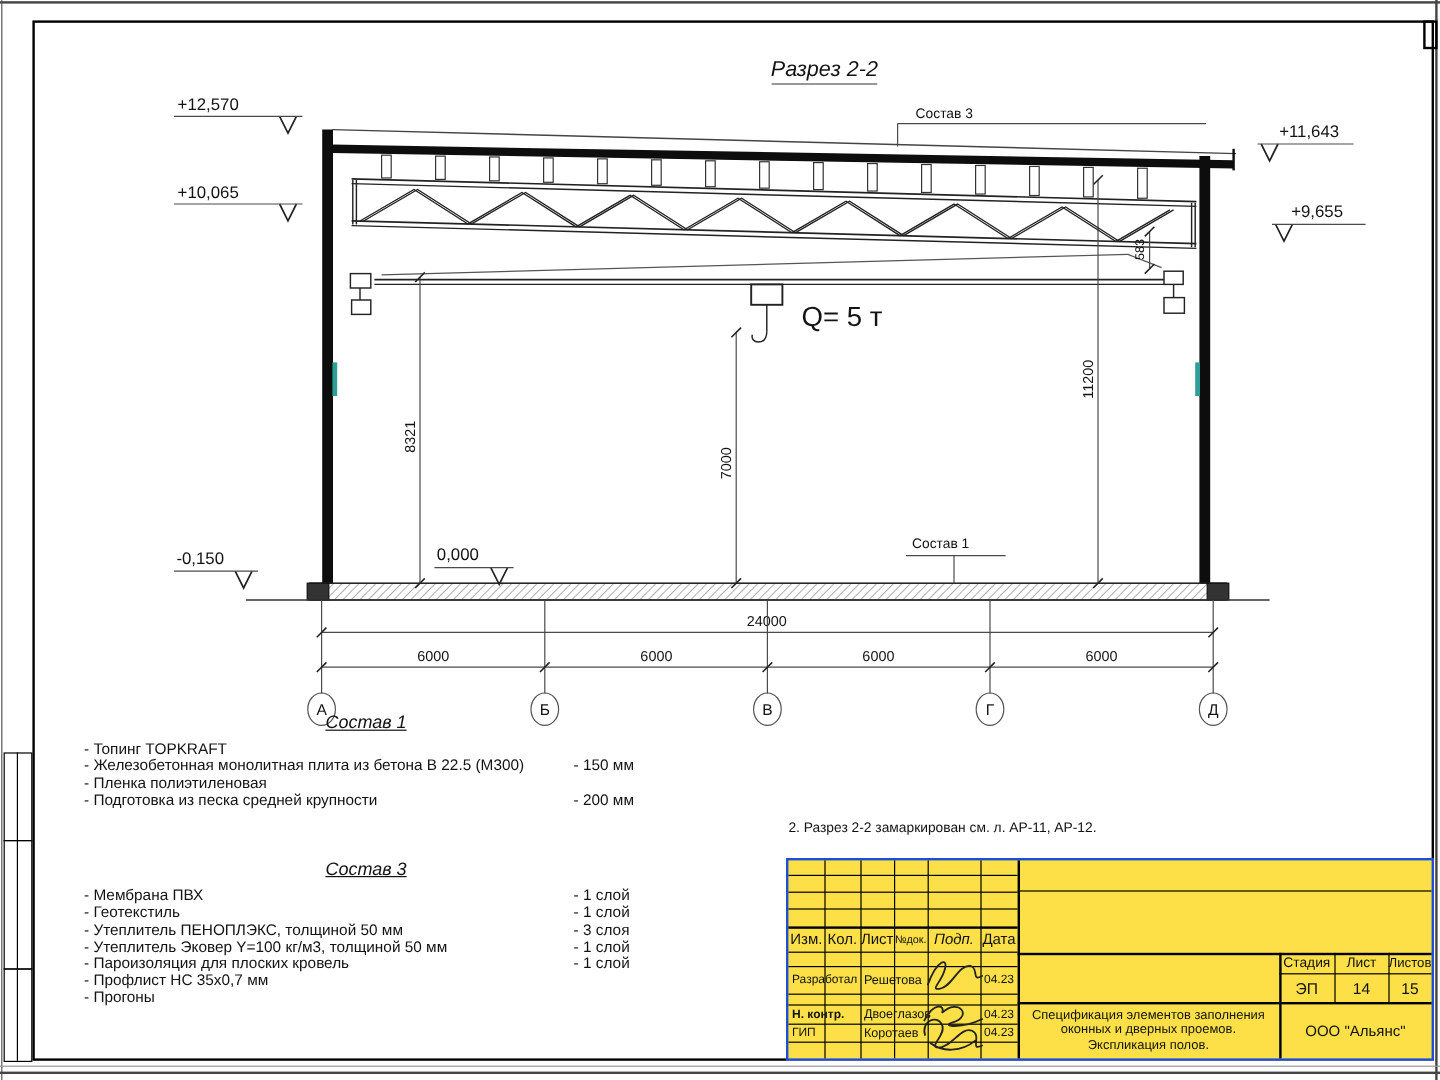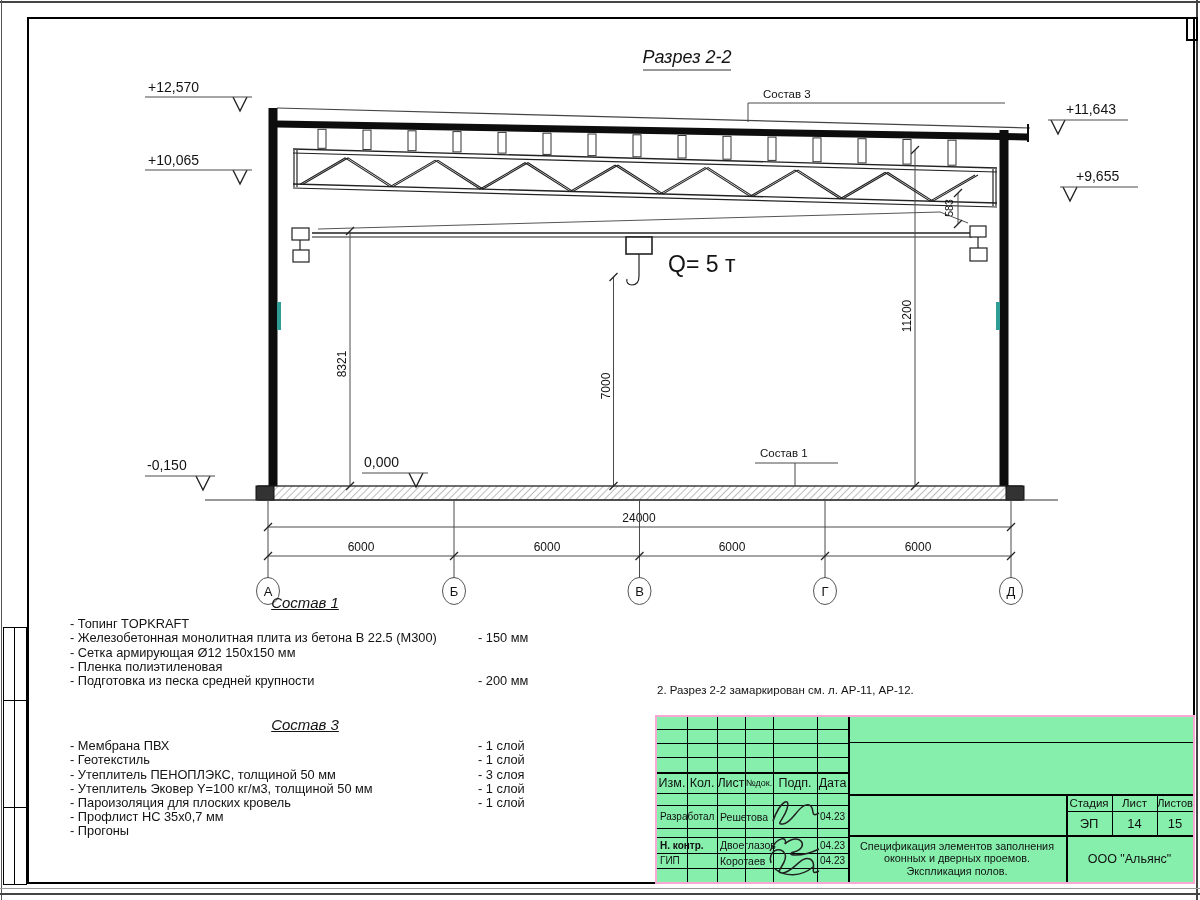--- a/index.html
+++ b/index.html
@@ -9,21 +9,21 @@
   .vline{position:absolute;background:#000;width:1px;}
   .cell{position:absolute;display:flex;align-items:center;justify-content:center;text-align:center;color:#111;}
   .cell.left{justify-content:flex-start;text-align:center;}
   #dwg{position:absolute;left:0;top:0;}
   #dwg text{font-family:"Liberation Sans",sans-serif;fill:#131313;}
   .comp{position:absolute;font-size:12.8px;line-height:14.2px;color:#131313;}
   .comp-h{font-style:italic;font-size:15px;text-decoration:underline;text-align:center;margin-bottom:7px;}
   .comp-row{position:relative;white-space:nowrap;}
   .comp-val{position:absolute;left:408px;top:0;}
   #notes{position:absolute;font-size:11.5px;line-height:14.5px;color:#131313;}
-  #titleblock{position:absolute;left:655px;top:715px;width:540px;height:169px;border:2px solid #f9a8d4;box-sizing:border-box;background:#86efac;}
+  #titleblock{position:absolute;left:655px;top:715px;width:540px;height:169px;border:2px solid #1d4ed8;box-sizing:border-box;background:#fde047;}
   .sig{position:absolute;overflow:visible;}
 </style>
 </head>
 <body>
 
 <div class="abs" style="left:0;top:1px;width:1200px;height:2px;background:#444;"></div>
 <div class="abs" style="left:1px;top:0;width:1px;height:900px;background:#555;"></div>
 <div class="abs" style="left:1196px;top:0;width:2px;height:900px;background:#444;"></div>
 <div class="abs" style="left:0;top:888px;width:1200px;height:1px;background:#999;"></div>
 <div class="abs" style="left:0;top:893px;width:1200px;height:2px;background:#444;"></div>
@@ -179,21 +179,20 @@
       <rect x="858" y="138.7" width="8" height="24.2" fill="#fff" stroke="#333" stroke-width="1"></rect>
       <rect x="903" y="139.5" width="8" height="24.6" fill="#fff" stroke="#333" stroke-width="1"></rect>
       <rect x="948" y="140.2" width="8" height="25.0" fill="#fff" stroke="#333" stroke-width="1"></rect>
     </g>
 </svg>
 
 <div class="comp" id="comp1" style="left:70px;top:596px;width:470px;">
   <div class="comp-h">Состав 1</div>
   <div class="comp-row"><span>- Топинг TOPKRAFT</span><span class="comp-val"></span></div>
   <div class="comp-row"><span>- Железобетонная  монолитная плита из бетона  В 22.5 (М300)</span><span class="comp-val">- 150 мм</span></div>
-  <div class="comp-row"><span>- Сетка армирующая Ø12 150х150 мм</span><span class="comp-val"></span></div>
   <div class="comp-row"><span>- Пленка полиэтиленовая</span><span class="comp-val"></span></div>
   <div class="comp-row"><span>- Подготовка из песка средней  крупности</span><span class="comp-val">- 200 мм</span></div>
 </div>
 
 <div class="comp" id="comp3" style="left:70px;top:718px;width:470px;">
   <div class="comp-h">Состав 3</div>
   <div class="comp-row"><span>- Мембрана ПВХ</span><span class="comp-val">- 1 слой</span></div>
   <div class="comp-row"><span>- Геотекстиль</span><span class="comp-val">- 1 слой</span></div>
   <div class="comp-row"><span>- Утеплитель ПЕНОПЛЭКС, толщиной 50 мм</span><span class="comp-val">- 3 слоя</span></div>
   <div class="comp-row"><span>- Утеплитель Эковер Y=100 кг/м3, толщиной 50 мм</span><span class="comp-val">- 1 слой</span></div>
@@ -231,21 +230,21 @@
   <div class="hline" style="left:191px;top:118px;width:345px;height:1.5px;"></div>
   <div class="vline" style="left:409px;top:77px;height:88px;width:1.5px;"></div>
   <div class="vline" style="left:455px;top:77px;height:41px;"></div>
   <div class="vline" style="left:500px;top:77px;height:41px;"></div>
   <div class="hline" style="left:409px;top:94px;width:127px;"></div>
 
   <div class="cell" style="left:0;top:55px;width:30px;height:21px;font-size:12.5px;">Изм.</div>
   <div class="cell" style="left:30px;top:55px;width:30px;height:21px;font-size:12.5px;">Кол.</div>
   <div class="cell" style="left:60px;top:55px;width:28px;height:21px;font-size:12.5px;">Лист</div>
   <div class="cell" style="left:88px;top:55px;width:28px;height:21px;font-size:9px;">№док.</div>
-  <div class="cell" style="left:116px;top:55px;width:44px;height:21px;font-size:12.5px;">Подп.</div>
+  <div class="cell" style="left:116px;top:55px;width:44px;height:21px;font-size:12.5px;font-style:italic;">Подп.</div>
   <div class="cell" style="left:160px;top:55px;width:31px;height:21px;font-size:12.5px;">Дата</div>
 
   <div class="cell left" style="left:3px;top:88px;width:57px;height:23px;font-size:10px;">Разработал</div>
   <div class="cell left" style="left:63px;top:88px;width:53px;height:23px;font-size:10.5px;">Решетова</div>
   <div class="cell" style="left:160px;top:88px;width:31px;height:23px;font-size:10px;">04.23</div>
   <div class="cell left" style="left:3px;top:120px;width:57px;height:16px;font-size:10px;font-weight:bold;">Н. контр.</div>
   <div class="cell left" style="left:63px;top:120px;width:53px;height:16px;font-size:10.5px;">Двоеглазов</div>
   <div class="cell" style="left:160px;top:120px;width:31px;height:16px;font-size:10px;">04.23</div>
   <div class="cell left" style="left:3px;top:136px;width:57px;height:15px;font-size:10px;">ГИП</div>
   <div class="cell left" style="left:63px;top:136px;width:53px;height:15px;font-size:10.5px;">Коротаев</div>

